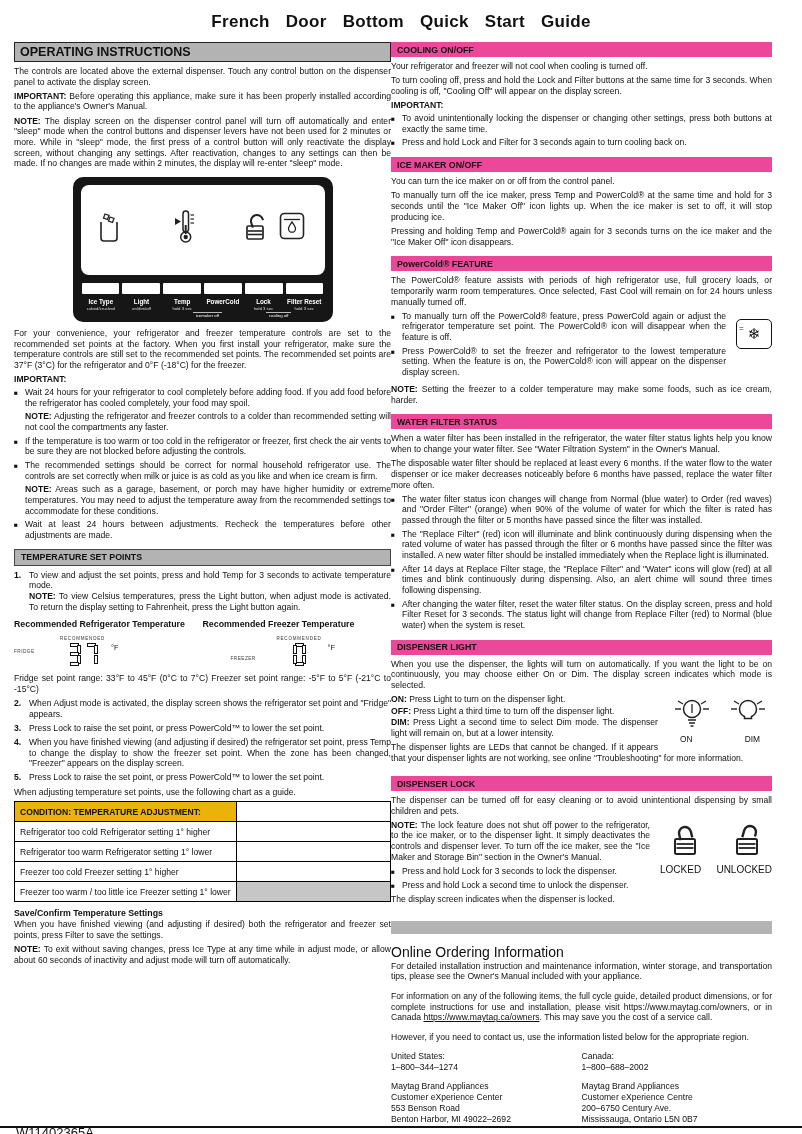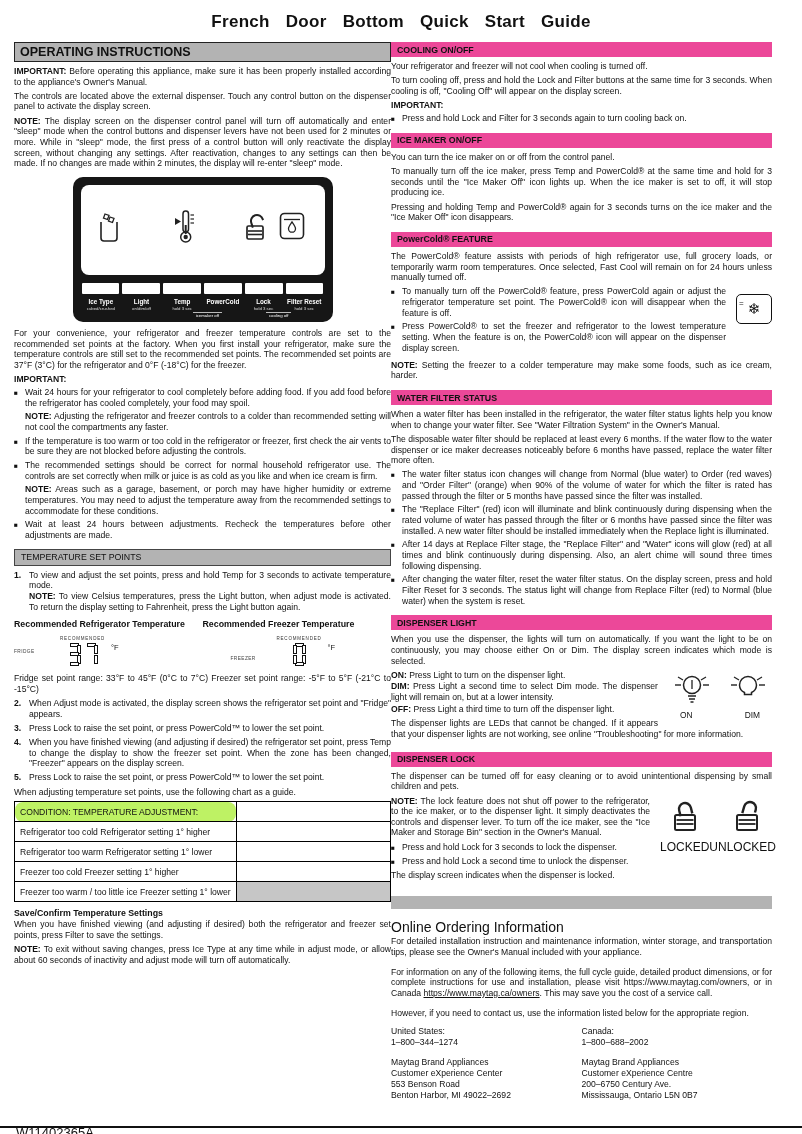--- a/index.html
+++ b/index.html
@@ -5,21 +5,21 @@
   html,body{margin:0;padding:0;width:802px;height:1134px;background:#fff;overflow:hidden;}
   body{font-family:"Liberation Sans", sans-serif;color:#111;position:relative;}
   .page{padding:0 14px;}
   .doc-title{text-align:center;font-weight:bold;font-size:17px;word-spacing:11px;letter-spacing:.3px;margin:12px 0 10px;}
   .columns{display:flex;gap:0;align-items:flex-start;}
   .col-left{width:377px;}
   .col-right{width:381px;}
   .hdr-big{background:#b3b3b3;border:1px solid #222;font-weight:bold;font-size:12.5px;padding:2px 5px;margin-bottom:4px;}
   .hdr{background:#ec4899;font-weight:bold;font-size:8.8px;padding:2.5px 6px;margin:9px 0 4px;}
   .hdr.first{margin-top:0;}
-  .hdr-left{background:#b3b3b3;border:1px solid #444;font-weight:normal;font-size:8.8px;padding:2.5px 6px;margin:8px 0 4px;}
+  .hdr-left{background:#b3b3b3;border:1px solid #444;font-weight:bold;font-size:8.8px;padding:2.5px 6px;margin:8px 0 4px;}
   p,.para{font-size:8.6px;line-height:1.24;margin:3.5px 0;text-align:justify;}
   b.lead{font-weight:bold;}
   .imp{font-size:8.6px;font-weight:bold;margin:3px 0 1px;}
   ul.sq{list-style:none;margin:2px 0;padding:0;}
   ul.sq li{display:flex;margin:3px 0;}
   .bul{flex:none;width:11px;font-size:6.5px;line-height:10px;padding-top:1px;}
   .libody{flex:1;font-size:8.6px;line-height:1.24;text-align:justify;}
   .libody .subnote{margin-top:3px;}
   .step{display:flex;margin:3.5px 0;}
   .stepnum{flex:none;width:15px;font-weight:bold;font-size:8.6px;line-height:1.24;}
@@ -57,33 +57,33 @@
   .seg-d{left:2px;right:2px;bottom:0;height:4px}
   .seg-b{right:0;top:2px;width:4px;height:9px}
   .seg-c{right:0;bottom:2px;width:4px;height:9px}
   .seg-f{left:0;top:2px;width:4px;height:9px}
   .seg-e{left:0;bottom:2px;width:4px;height:9px}
   .degF{font-size:7.5px;margin-left:6px;margin-top:-8px;}
   
   table.guide{width:100%;border-collapse:collapse;margin:4px 0 6px;}
   table.guide td{border:1.2px solid #000;font-size:8.6px;padding:3px 5px;height:13px;vertical-align:middle;}
   td.c1{width:57%;}
-  tr.thead td.c1{background:#bef264;font-weight:normal;border-radius:8px;}
+  tr.thead td.c1{background:#eab308;font-weight:bold;}
   tr.lastrow td.c1{white-space:nowrap;overflow:visible;}
   tr.lastrow td.c2{background:#c6c6c6;}
   .save-head{font-weight:bold;font-size:8.8px;margin:5px 0 1px;}
   
   .snowbox{float:right;width:34px;height:28px;border:1.6px solid #111;border-radius:5px;margin:8px 0 4px 10px;display:flex;align-items:center;justify-content:center;font-size:15px;position:relative;}
   .snowbox .lines{position:absolute;left:2px;top:6px;font-size:8px;letter-spacing:-1px;line-height:5px;}
   .bulbbox{float:right;width:104px;margin:2px 0 2px 10px;text-align:center;}
   .bulbrow{display:flex;justify-content:space-between;padding:0 6px;}
   .bulblabels{display:flex;justify-content:space-between;font-size:8.4px;margin-top:4px;padding:0 12px;}
   .lockbox{float:right;width:112px;margin:2px 0 2px 10px;text-align:center;}
   .lockrow{display:flex;justify-content:space-between;align-items:flex-end;padding:0 8px;}
-  .locklabels{display:flex;justify-content:flex-start;font-size:12px;margin-top:4px;}
+  .locklabels{display:flex;justify-content:space-between;font-size:10px;margin-top:4px;}
   .clear{clear:both;}
   .empty-bar{background:#b3b3b3;height:13px;margin:12px 0 10px;}
   .online-head{font-weight:normal;font-size:14px;margin:2px 0 0;}
   .contacts{display:flex;margin-top:8px;}
   .contact{width:50%;font-size:8.6px;line-height:1.3;}
   .contact .phone{margin-bottom:8px;}
   .partnums{position:absolute;left:16px;top:1124px;font-weight:normal;font-size:13px;line-height:1.45;}
   .bottom-rule{position:absolute;left:0;right:0;bottom:6px;border-top:2px solid #111;}
   .u{text-decoration:underline;}
   svg{display:block;}
@@ -93,22 +93,22 @@
 
 <div class="page">
 
   <div class="doc-title">French Door Bottom Quick Start Guide</div>
 
   <div class="columns">
 
     <div class="col-left">
       <div class="hdr-big">OPERATING INSTRUCTIONS</div>
 
+      <p>The controls are located above the external dispenser. Touch any control button on the dispenser panel to activate the display screen.</p>
       <p><b class="lead">IMPORTANT:</b><span> Before operating this appliance, make sure it has been properly installed according to the appliance's Owner's Manual.</span></p>
-      <p>The controls are located above the external dispenser. Touch any control button on the dispenser panel to activate the display screen.</p>
       <p><b class="lead">NOTE:</b><span> The display screen on the dispenser control panel will turn off automatically and enter "sleep" mode when the control buttons and dispenser levers have not been used for 2 minutes or more. While in "sleep" mode, the first press of a control button will only reactivate the display screen, without changing any settings. After reactivation, changes to any settings can then be made. If no changes are made within 2 minutes, the display will re-enter "sleep" mode.</span></p>
 
       <div class="panel">
         <div class="panel-display">
           <svg class="icon-ice" width="24" height="34" viewBox="0 0 24 34">
             <path d="M4 11 v16 a3 3 0 0 0 3 3 h10 a3 3 0 0 0 3 -3 V11" fill="none" stroke="#222" stroke-width="1.6"></path>
             <path d="M8 3 l4 1.5 -1.5 4 -4 -1.5 z" fill="none" stroke="#222" stroke-width="1.3"></path>
             <path d="M13 6 l4 1.5 -1.5 4 -4 -1.5 z" fill="none" stroke="#222" stroke-width="1.3"></path>
           </svg>
           <svg class="icon-thermo" width="24" height="36" viewBox="0 0 24 36">
@@ -310,20 +310,24 @@
 
     <div class="col-right">
 
       <div class="hdr first">COOLING ON/OFF</div>
       <p>Your refrigerator and freezer will not cool when cooling is turned off.</p>
       <p>To turn cooling off, press and hold the Lock and Filter buttons at the same time for 3 seconds. When cooling is off, "Cooling Off" will appear on the display screen.</p>
       <div class="imp">IMPORTANT:</div>
       <ul class="sq">
         <li>
             <span class="bul">■</span>
+            <div class="libody">To avoid unintentionally locking the dispenser or changing other settings, press both buttons at exactly the same time.</div>
+          </li>
+        <li>
+            <span class="bul">■</span>
             <div class="libody">Press and hold Lock and Filter for 3 seconds again to turn cooling back on.</div>
           </li>
       </ul>
 
       <div class="hdr">ICE MAKER ON/OFF</div>
       <p>You can turn the ice maker on or off from the control panel.</p>
       <p>To manually turn off the ice maker, press Temp and PowerCold® at the same time and hold for 3 seconds until the "Ice Maker Off" icon lights up. When the ice maker is set to off, it will stop producing ice.</p>
       <p>Pressing and holding Temp and PowerCold® again for 3 seconds turns on the ice maker and the "Ice Maker Off" icon disappears.</p>
 
       <div class="hdr">PowerCold® FEATURE</div>
@@ -392,22 +396,22 @@
               <line x1="32" y1="5" x2="27" y2="8" stroke="#222" stroke-width="1.2"></line>
               <path d="M9.5 13 a8.5 8.5 0 1 1 17 0 a8.5 8.5 0 0 1 -5 7.5 l0 2 l-7 0 l0 -2 a8.5 8.5 0 0 1 -5 -7.5" fill="none" stroke="#222" stroke-width="1.5"></path>
             </svg>
           </div>
           <div class="bulblabels">
             <span>ON</span>
             <span>DIM</span>
           </div>
         </div>
         <p style="margin:2px 0 0;"><b class="lead">ON:</b><span> Press Light to turn on the dispenser light.</span></p>
+        <p style="margin:1px 0 0;"><b class="lead">OFF:</b><span> Press Light a third time to turn off the dispenser light.</span></p>
         <p style="margin:1px 0 0;"><b class="lead">DIM:</b><span> Press Light a second time to select Dim mode. The dispenser light will remain on, but at a lower intensity.</span></p>
-        <p style="margin:1px 0 0;"><b class="lead">OFF:</b><span> Press Light a third time to turn off the dispenser light.</span></p>
         <p>The dispenser lights are LEDs that cannot be changed. If it appears that your dispenser lights are not working, see online "Troubleshooting" for more information.</p>
         <div class="clear"></div>
       </div>
 
       <div class="hdr">DISPENSER LOCK</div>
       <p>The dispenser can be turned off for easy cleaning or to avoid unintentional dispensing by small children and pets.</p>
       <div>
         <div class="lockbox">
           <div class="lockrow">
             <svg width="34" height="38" viewBox="0 0 34 38">

